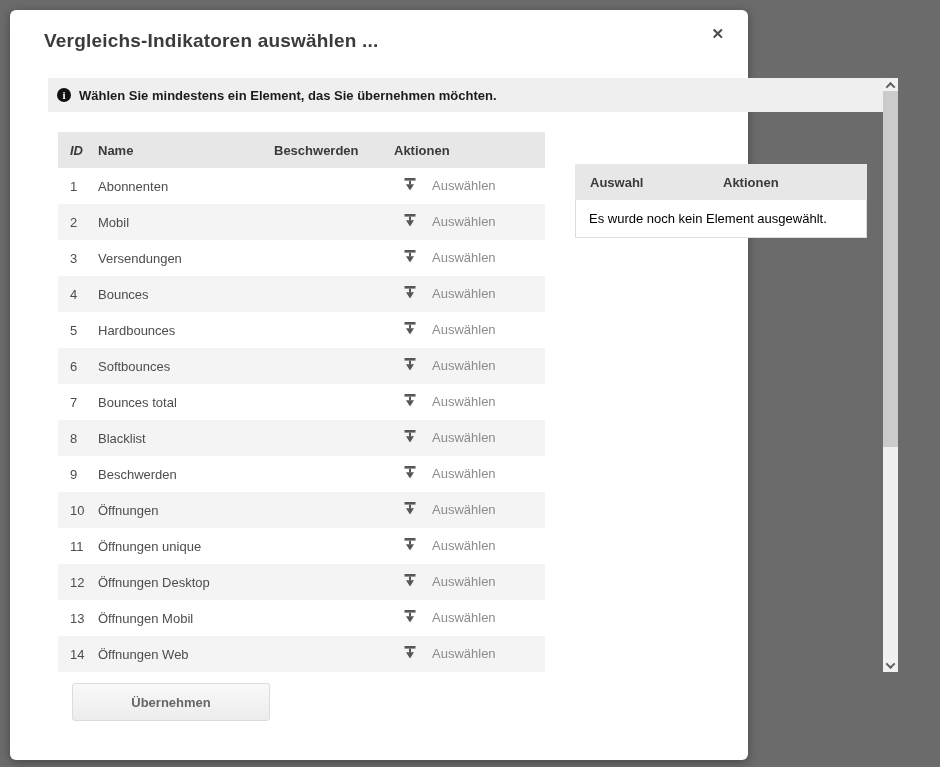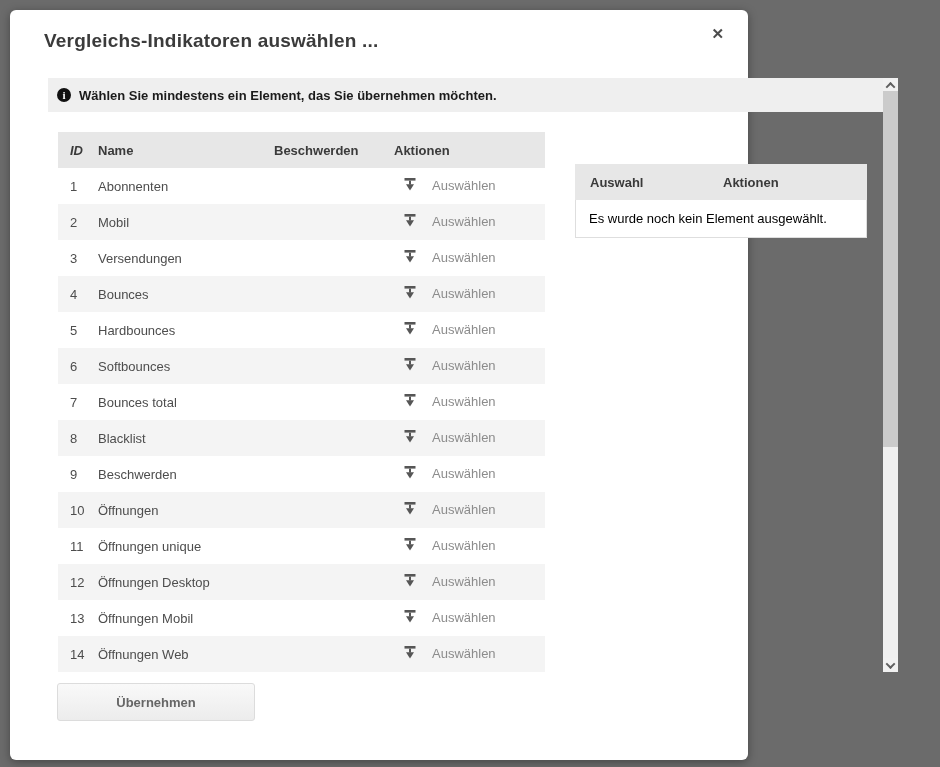--- a/index.html
+++ b/index.html
@@ -179,21 +179,21 @@
     position: absolute;
     left: 0;
     top: 13px;
     width: 15px;
     height: 356px;
     background: #cbcbcb;
     cursor: pointer;
   }
   .footer {
     position: absolute;
-    left: 47px;
+    left: 62px;
     top: 673px;
     display: flex;
     gap: 3px;
     justify-content: space-between;
   }
   .btn {
     width: 198px;
     height: 38px;
     background: linear-gradient(#f9f9f9, #ececec);
     border: 1px solid #dcdcdc;

